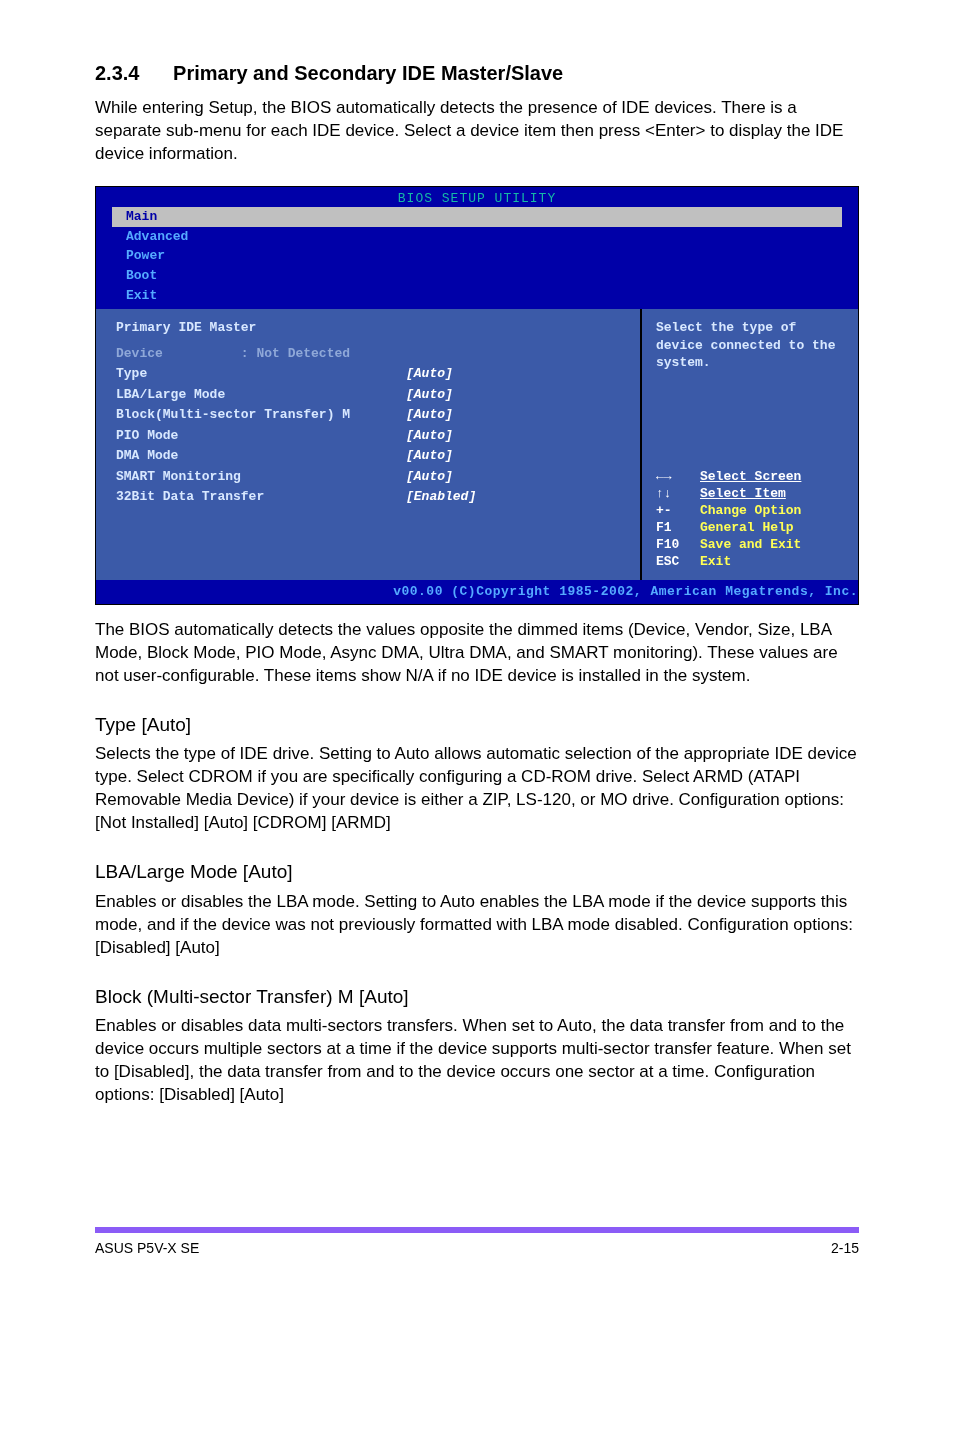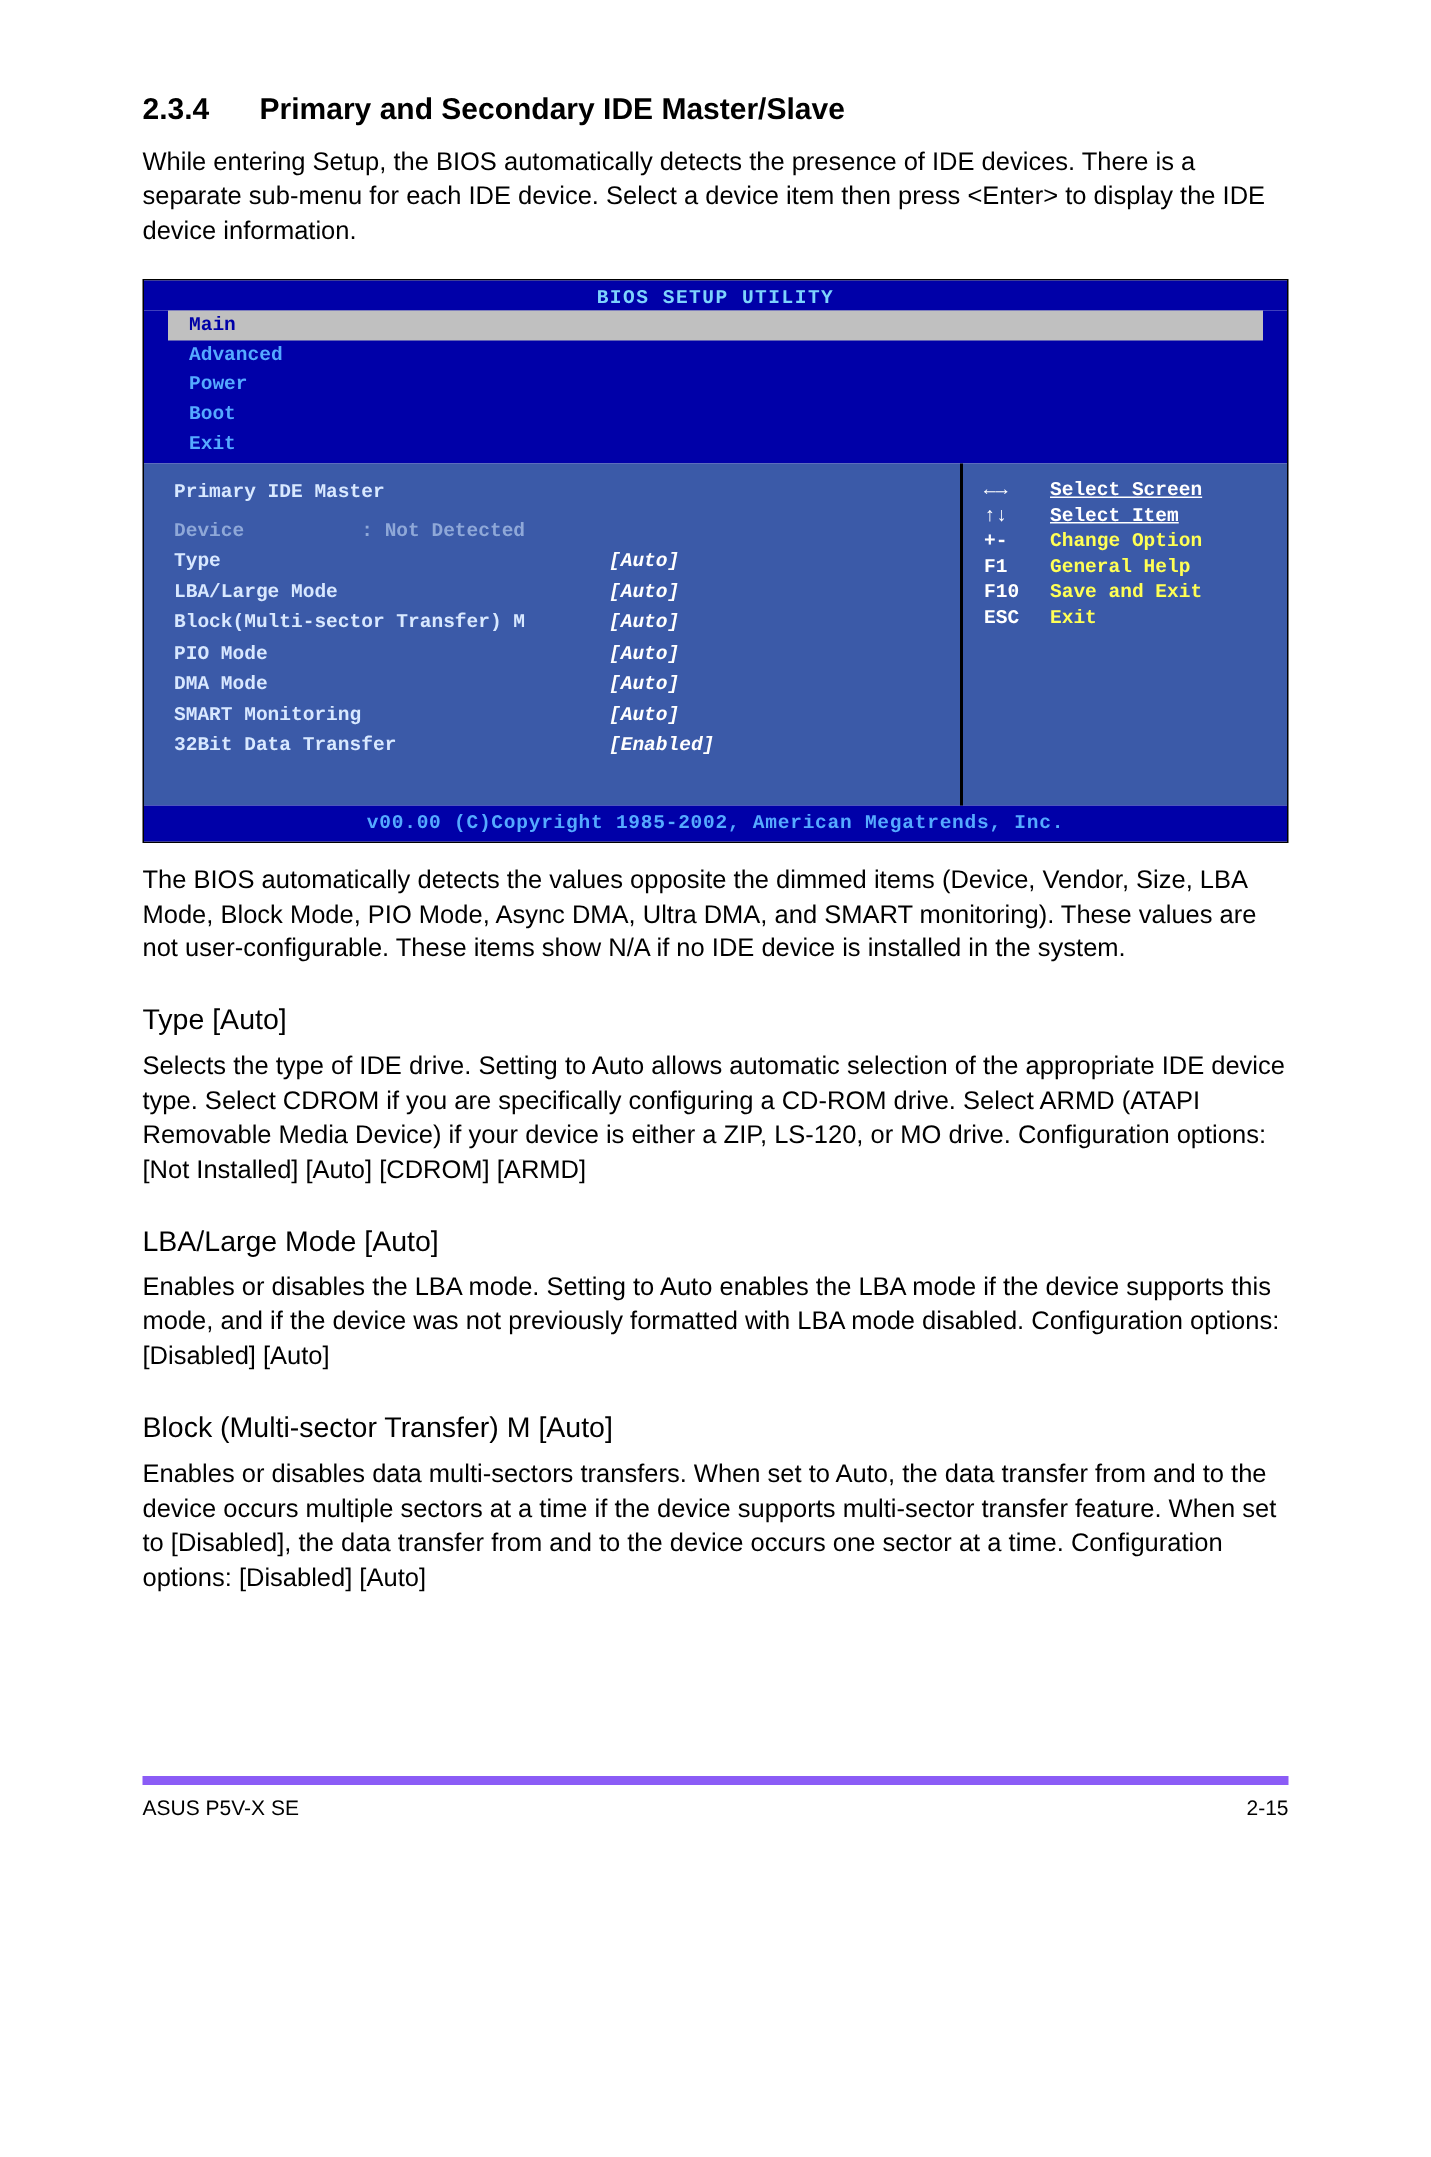--- a/index.html
+++ b/index.html
@@ -21,23 +21,23 @@
   
   .bios {
     margin: 20px 0 14px 0;
     font-family: "Courier New", monospace;
     font-size: 13px;
     color: #fff;
     border: 1px solid #000;
   }
   .bios-title {
     background: #0000a8;
-    color: #7dd3fc;
+    color: #14b8a6;
     text-align: center;
-    font-weight: bold;
+    font-weight: normal;
     padding: 3px 0 0 0;
     letter-spacing: 1px;
   }
   .bios-tabs {
     background: #0000a8;
     display: flex;
     padding: 0 16px 4px 16px;
     gap: 0;
     font-weight: bold;
     flex-direction: column;
@@ -84,21 +84,21 @@
     line-height: 1.3;
   }
   .help-keys .row { display: flex; }
   .help-keys .k { width: 44px; color: #fff; }
   .help-keys .d { color: #ffff55; }
   .help-keys .d.white { color: #fff; text-decoration: underline; }
 
   .bios-footer {
     background: #0000a8;
     color: #55aaff;
-    text-align: center;
+    text-align: right;
     font-weight: bold;
     padding: 3px 0;
     letter-spacing: 0.5px;
   }
 
   .page-footer {
     border-top: 6px solid #8b5cf6;
     margin-top: 120px;
     padding-top: 6px;
     display: flex;
@@ -156,20 +156,21 @@
       <div class="bios-row">
         <span class="bios-label">SMART Monitoring</span>
         <span class="bios-val">[Auto]</span>
       </div>
       <div class="bios-row">
         <span class="bios-label">32Bit Data Transfer</span>
         <span class="bios-val">[Enabled]</span>
       </div>
     </div>
     <div class="bios-right">
+      <div class="help-top">Select the type of device connected to the system.</div>
       <div class="help-keys">
         <div class="row">
             <span class="k">←→</span>
             <span class="d white">Select Screen</span>
           </div>
         <div class="row">
             <span class="k">↑↓</span>
             <span class="d white">Select Item</span>
           </div>
         <div class="row">

